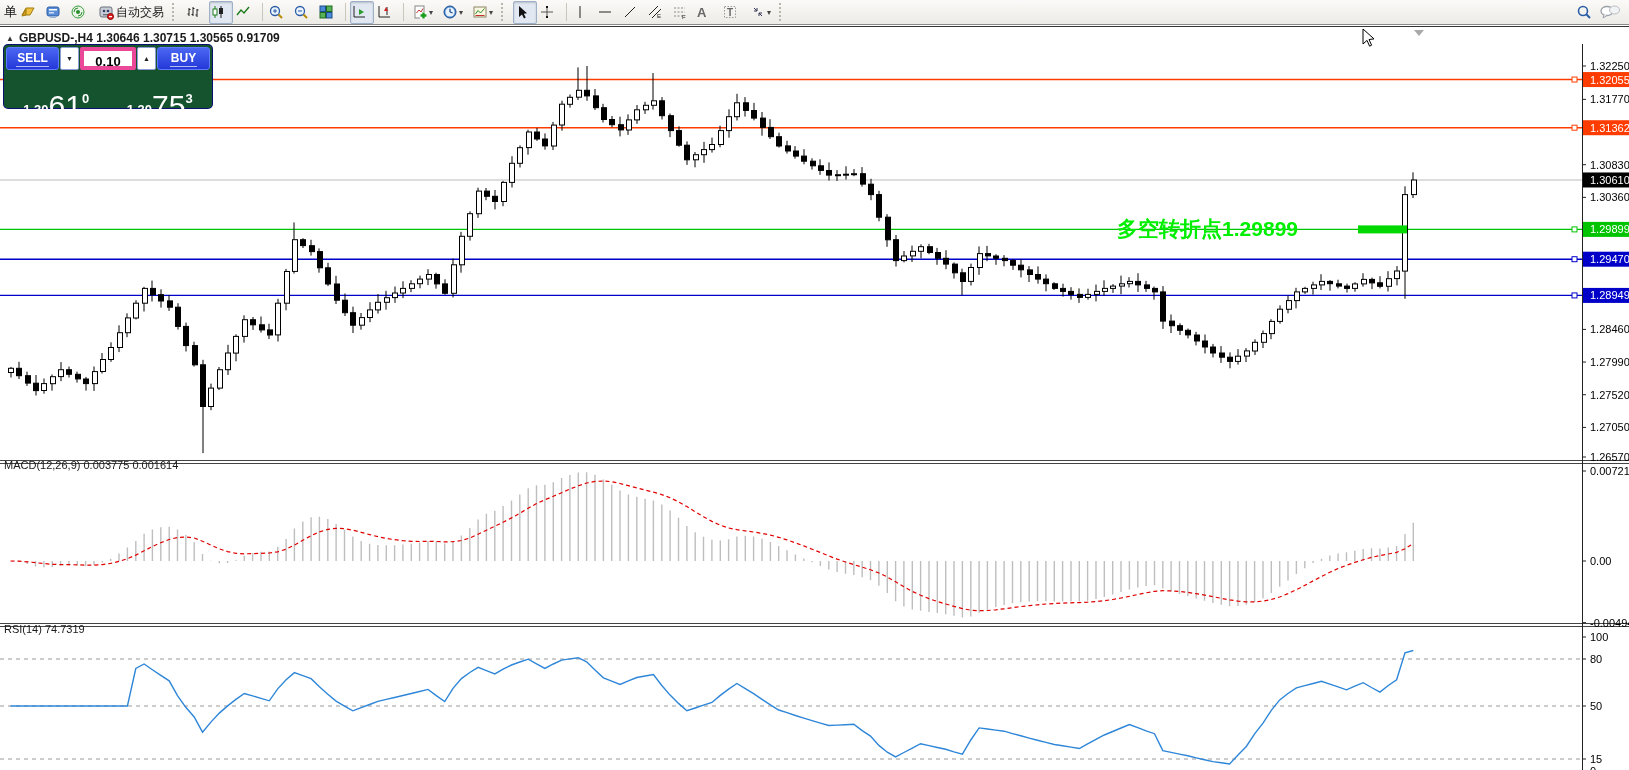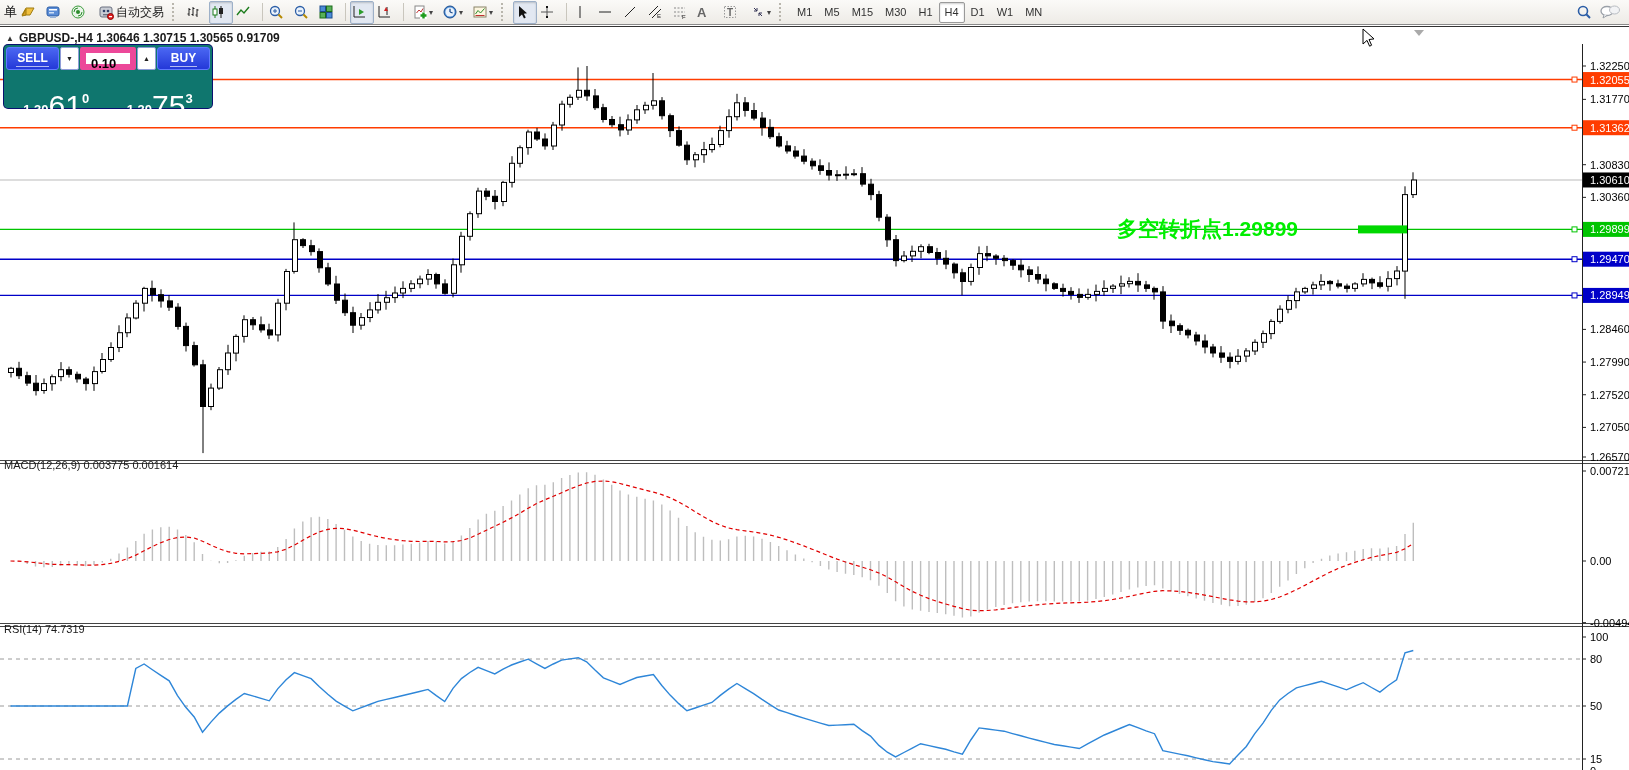--- a/index.html
+++ b/index.html
@@ -20,30 +20,30 @@
   .dd{font-size:8px;color:#444;margin-left:1px;}
   #tb-right{margin-left:auto;display:flex;align-items:center;gap:6px;padding-right:6px;}
   #neworder-btn{overflow:hidden;width:14px;justify-content:flex-end;}
   
   #chart-window{position:absolute;top:26px;left:0;width:1629px;height:744px;background:#fff;}
   #chart-svg{position:absolute;top:0;left:0;}
   #chart-title{position:absolute;top:5px;left:6px;font-size:12px;font-weight:bold;color:#1a1a1a;display:flex;align-items:center;gap:5px;}
   #chart-title .tri{font-size:8px;color:#333;}
   .pane-label{position:absolute;left:4px;font-size:11px;color:#1a1a1a;}
   
-  #ocp{position:absolute;left:4px;top:19px;width:208px;height:63px;background:#0f766e;border-radius:4px;
+  #ocp{position:absolute;left:4px;top:19px;width:208px;height:63px;background:#14532d;border-radius:4px;
     padding:2px;box-sizing:border-box;box-shadow:0 0 0 1px #0a1070;}
   #ocp .row1{display:flex;height:23px;gap:1px;}
   .trade-btn{flex:0 0 51px;background:linear-gradient(#4a67f2,#2438d8);color:#fff;font-size:12px;font-weight:bold;
     display:flex;align-items:center;justify-content:center;border-radius:3px;border:1px solid #5f79ff;}
   .trade-btn span{border-bottom:1px solid rgba(255,255,255,.65);padding:0 1px 1px;}
   .spin{flex:0 0 17px;background:#fff;border:1px solid #8f9cd8;display:flex;align-items:center;justify-content:center;
     font-size:7px;color:#222;border-radius:2px;}
-  #vol-box{flex:1 1 auto;background:#fff;border:6px solid #ec4899;font-size:13px;font-weight:bold;color:#000;
-    text-align:left;padding:0 5px;line-height:21px;border-radius:2px;}
+  #vol-box{flex:1 1 auto;background:#fff;border:4px solid #ec4899;font-size:13px;font-weight:bold;color:#000;
+    text-align:center;padding:0 5px;line-height:21px;border-radius:2px;}
   #ocp .row2{display:flex;height:34px;margin-top:17px;gap:3px;}
   .bigprice{flex:1 1 0;color:#fff;display:flex;align-items:flex-end;justify-content:center;padding-bottom:1px;}
   .bp-small{font-size:13px;font-weight:bold;margin-bottom:3px;}
   .bp-big{font-size:30px;font-weight:normal;line-height:28px;}
   .bp-sup{font-size:13px;font-weight:bold;margin-bottom:14px;}
 </style>
 </head>
 <body>
 
 <div id="app">
@@ -238,31 +238,20 @@
     <div class="tb-btn wide">
       <svg width="16" height="16">
           <path d="M4 4l3 3M7 7l-3 0M7 7l0-3" stroke="#335" fill="none"></path>
           <path d="M12 12l-3-3M9 9l3 0M9 9l0 3" stroke="#335" fill="none"></path>
         </svg>
       <span class="dd">▾</span>
     </div>
 
     <div class="tb-grip"></div>
 
-    <div id="tf-group" style="display: flex;">
-        <div class="tf-btn">M1</div>
-        <div class="tf-btn">M5</div>
-        <div class="tf-btn">M15</div>
-        <div class="tf-btn">M30</div>
-        <div class="tf-btn">H1</div>
-        <div class="tf-btn pressed">H4</div>
-        <div class="tf-btn">D1</div>
-        <div class="tf-btn">W1</div>
-        <div class="tf-btn">MN</div>
-      </div>
 
     <div id="tb-right">
       <svg width="17" height="17">
           <circle cx="7" cy="7" r="4.5" fill="none" stroke="#2b5da6" stroke-width="1.6"></circle>
           <line x1="10.3" y1="10.3" x2="14" y2="14" stroke="#2b5da6" stroke-width="2"></line>
         </svg>
       <svg width="22" height="16">
           <ellipse cx="8" cy="7" rx="6" ry="4.5" fill="#fff" stroke="#9aa0a8" stroke-width="1.3"></ellipse>
           <path d="M5 11l-1 3 4-2.5" fill="#fff" stroke="#9aa0a8"></path>
           <ellipse cx="15.5" cy="6" rx="5" ry="4" fill="#f2f3f5" stroke="#b8bcc2"></ellipse>

